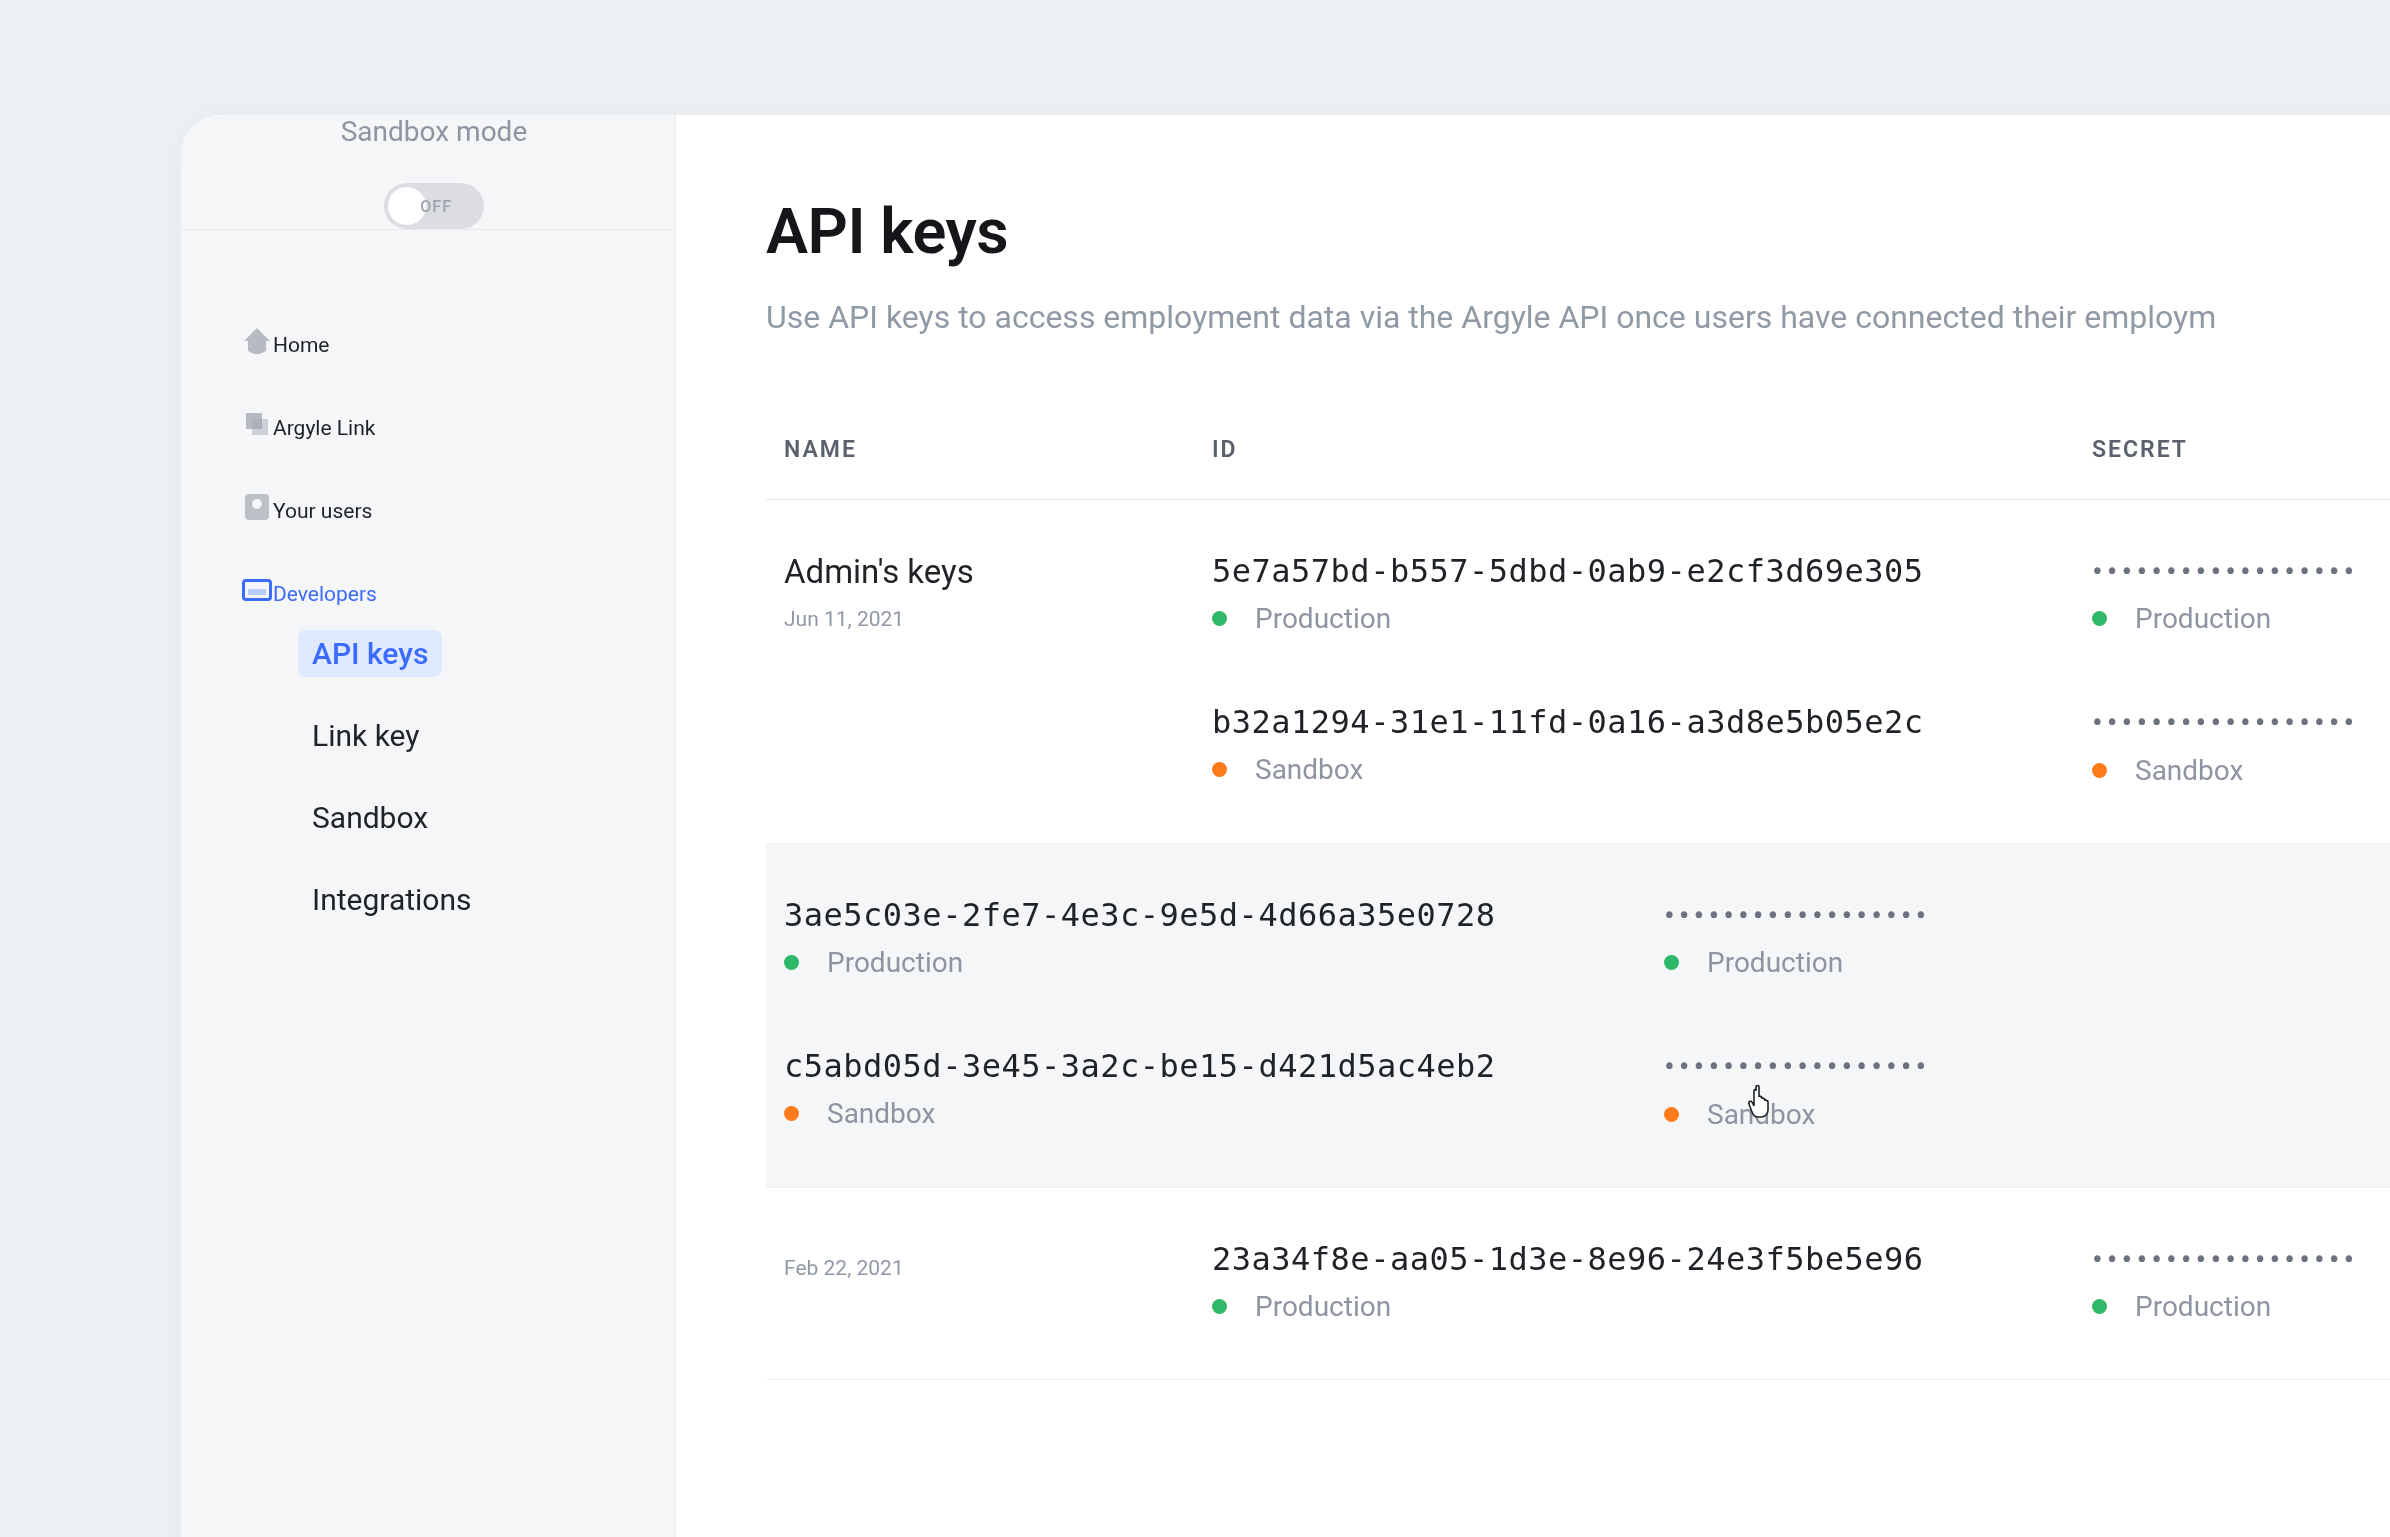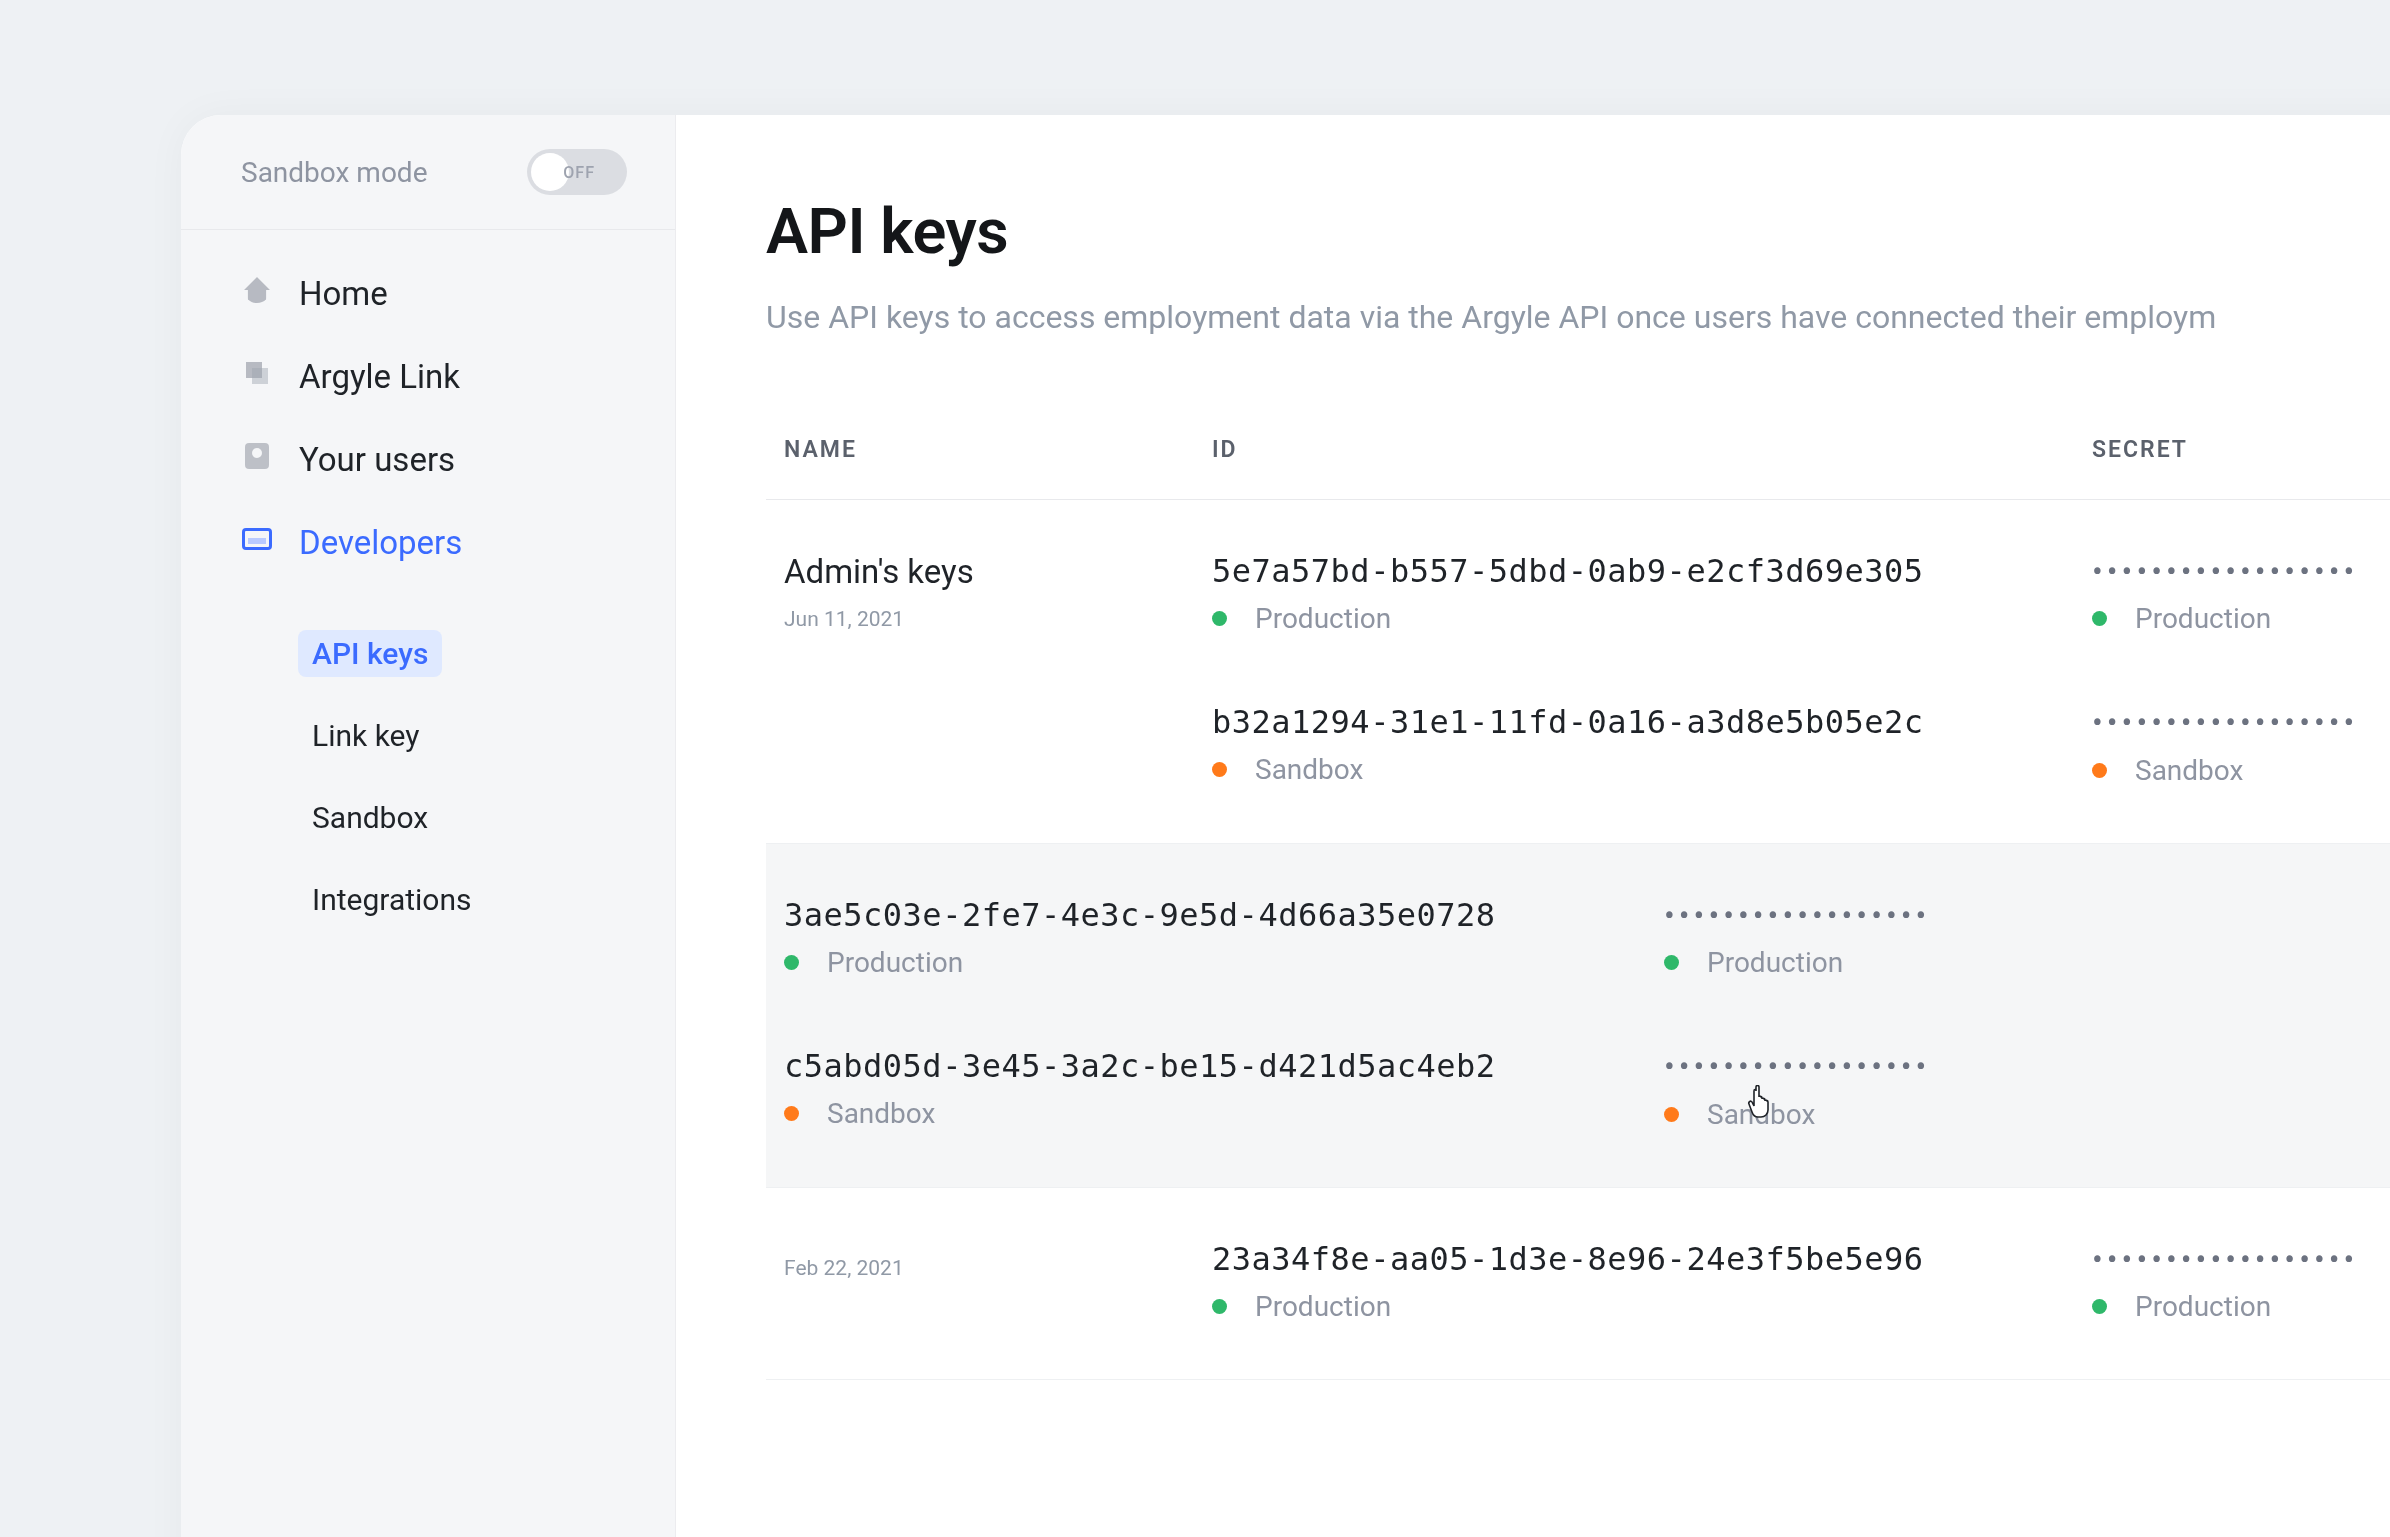--- a/index.html
+++ b/index.html
@@ -36,20 +36,21 @@
     display: flex;
     flex-direction: column;
   }
   .sidebar-top {
     height: 115px;
     border-bottom: 1px solid #e8e9ec;
     display: flex;
     align-items: center;
     justify-content: space-between;
     padding: 0 48px 0 60px;
+    flex-direction: column;
   }
   .sandbox-label {
     font-size: 28px;
     color: #8e94a1;
   }
   .toggle {
     position: relative;
     width: 100px;
     height: 46px;
     background: #dbdde2;
@@ -71,25 +72,24 @@
     font-size: 16px;
     letter-spacing: 1px;
     color: #9ea3af;
     font-weight: 500;
   }
   .nav {
     padding-top: 44px;
   }
   .nav-item {
     display: flex;
-    align-items: flex-start;
-    gap: 26px;
+    align-items: flex-end;
     padding: 0 60px;
     height: 83px;
-    font-size: 33px;
+    font-size: 21px;
     color: #1f2328;
     cursor: pointer;
   }
   .nav-item .icon-box {
     width: 32px;
     height: 32px;
     display: flex;
     align-items: center;
     justify-content: center;
   }

